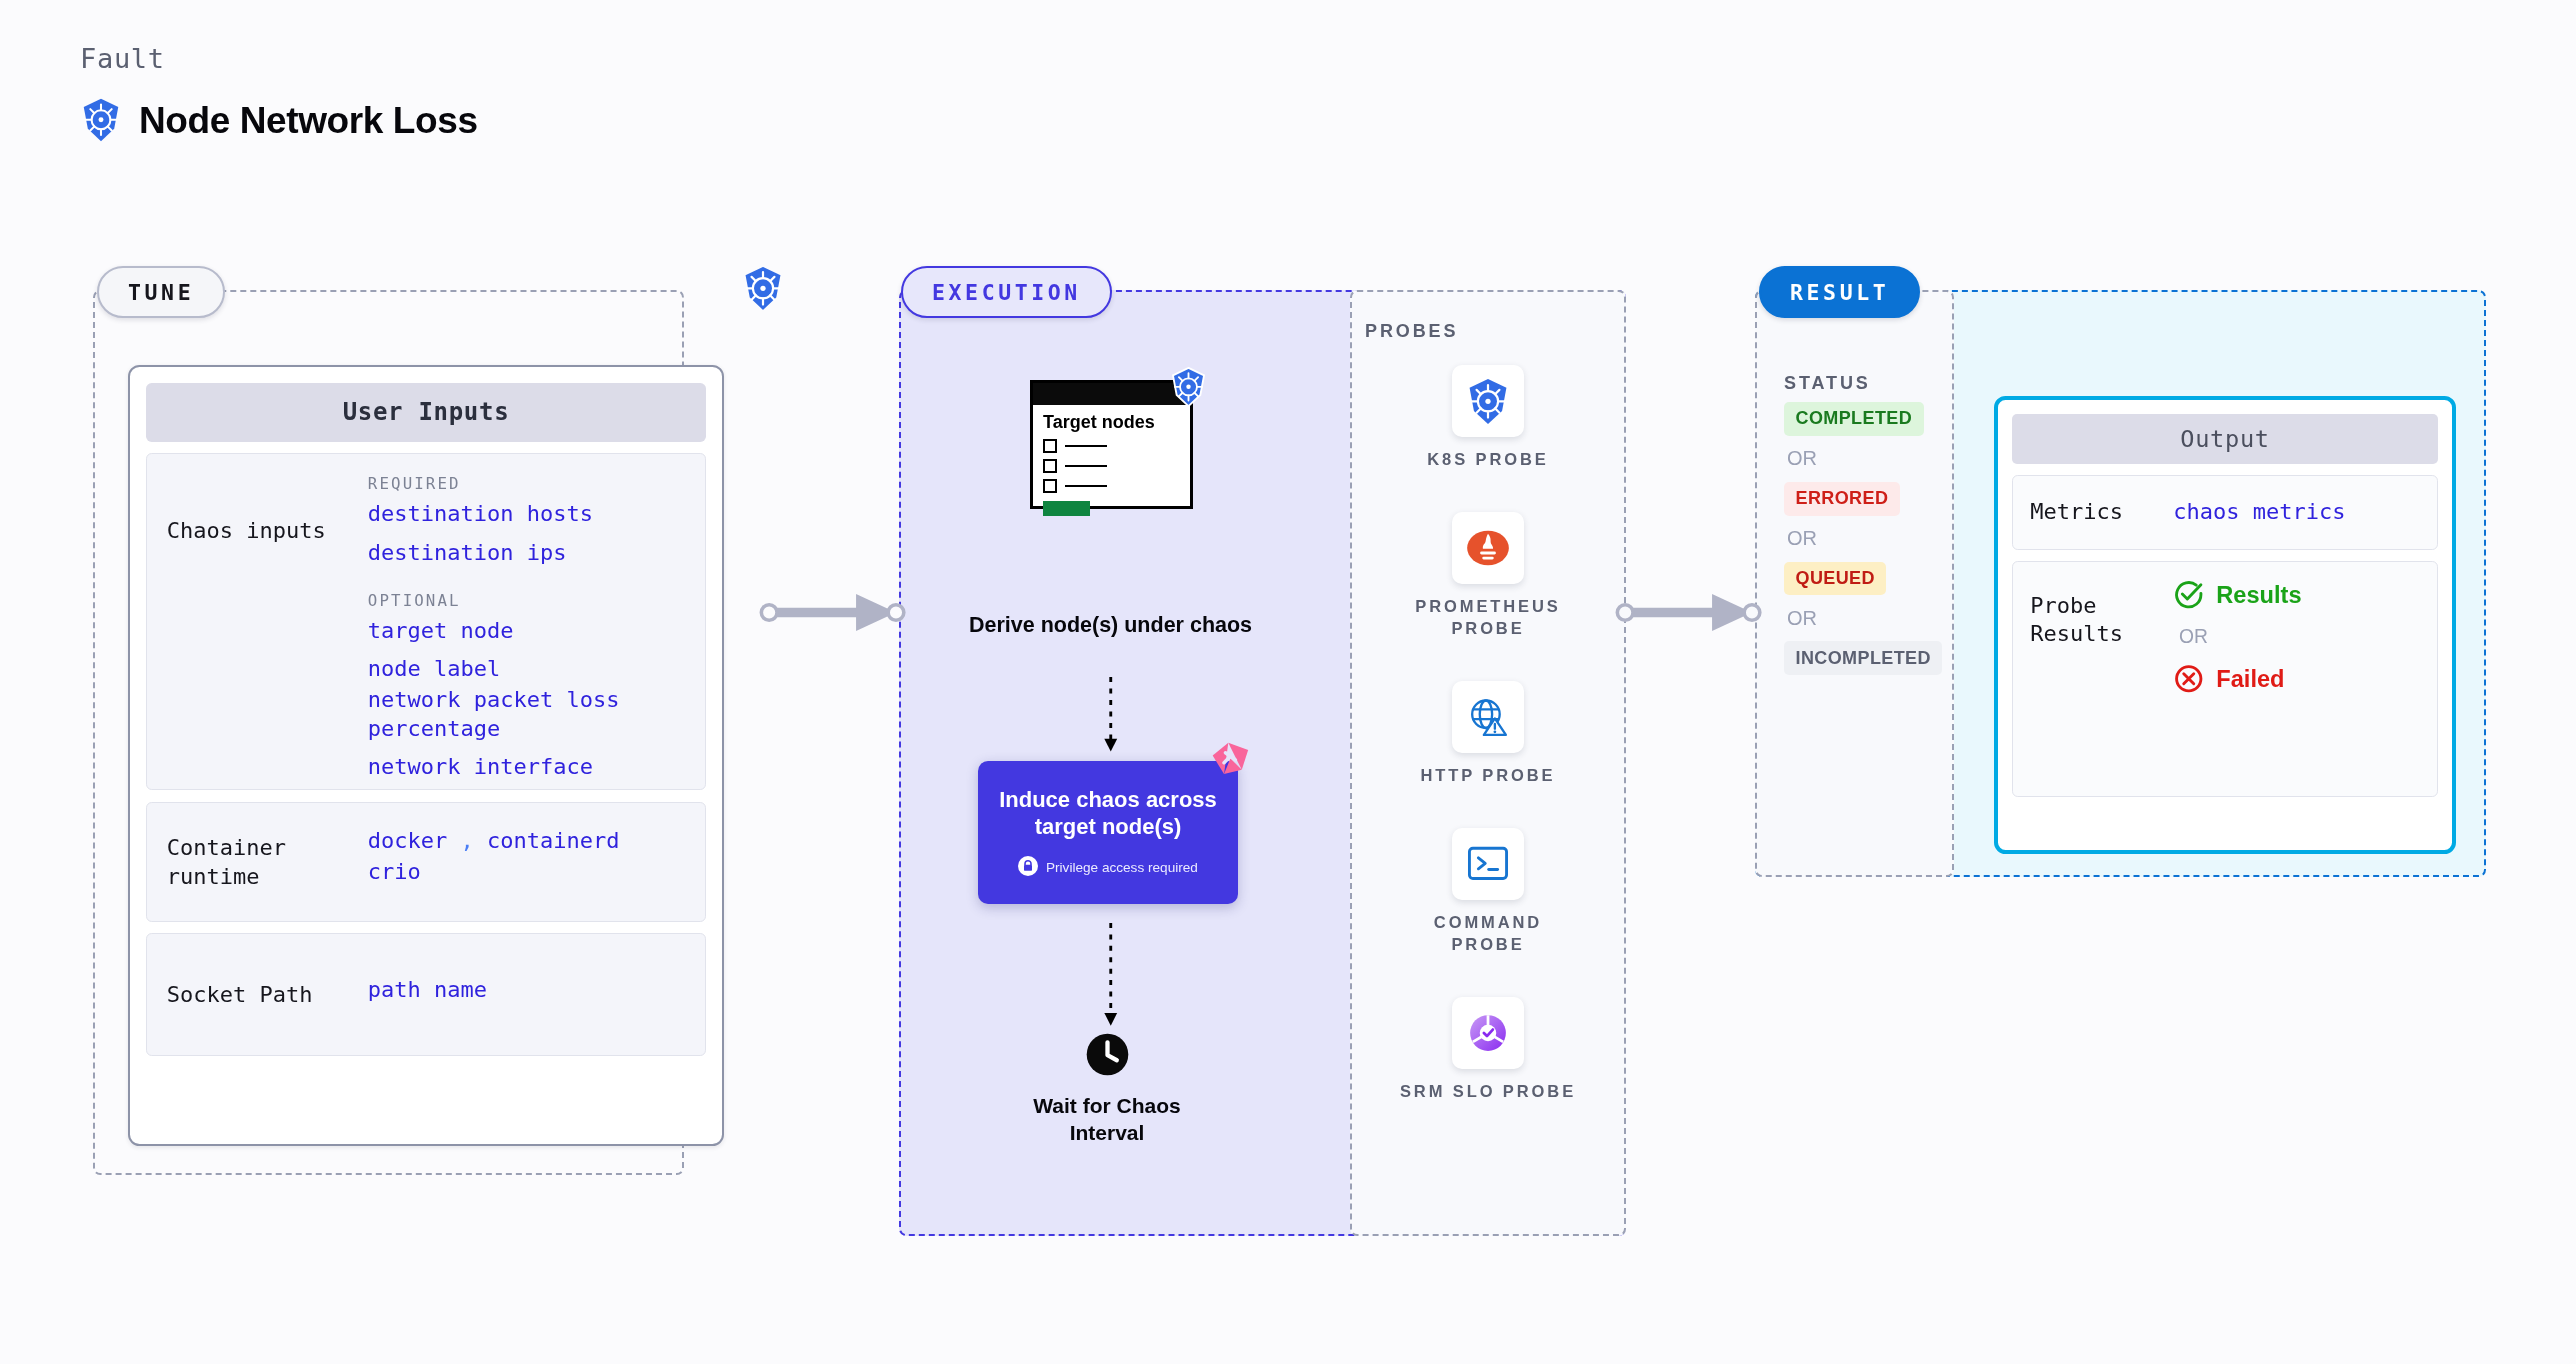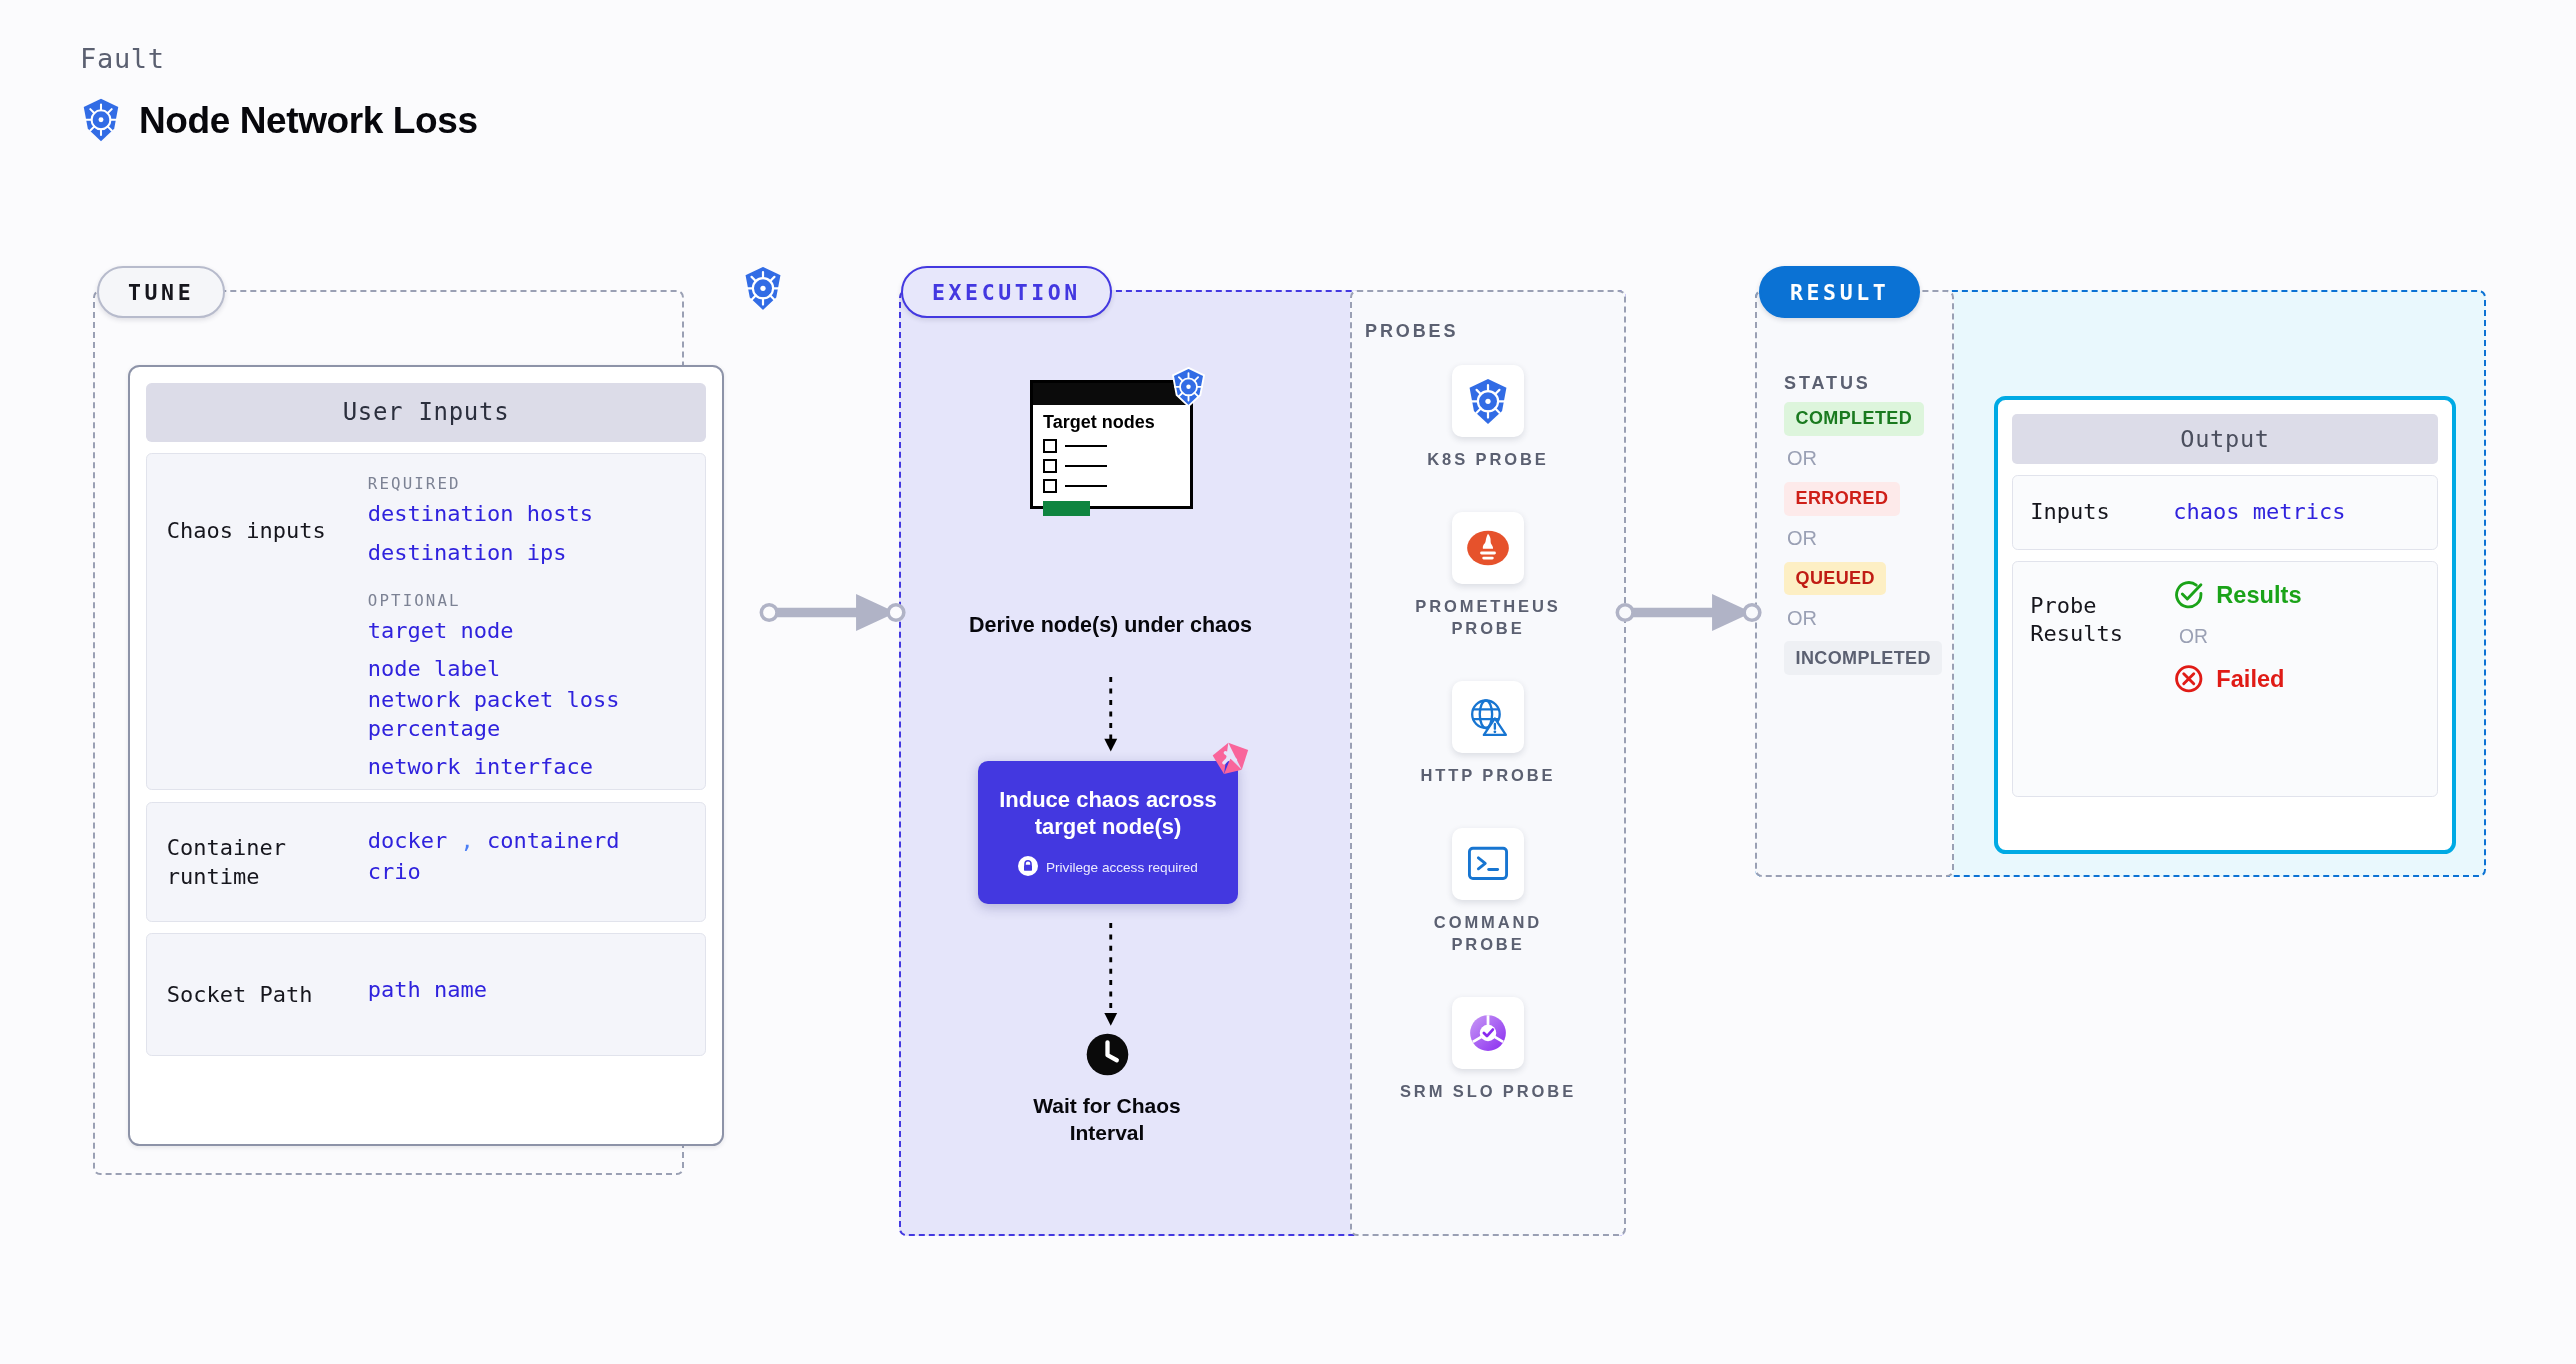--- a/index.html
+++ b/index.html
@@ -86,21 +86,21 @@
     background: #ffffff;
     border: 2.1px solid #8d93a8;
     border-radius: 11.5px;
     padding: 15.8px;
     box-shadow: 0 1.4px 4.3px rgba(30,34,60,.09);
   }
   #user-inputs-header {
     height: 59px; background: #dcdce8; border-radius: 5.7px;
     display: flex; align-items: center; justify-content: center;
     font-family: "DejaVu Sans Mono", monospace;
-    font-size: 24px; font-weight: normal; color: #2b2f3d; letter-spacing: 0.7px;
+    font-size: 24px; font-weight: bold; color: #2b2f3d; letter-spacing: 0.7px;
   }
   .input-block {
     margin-top: 11.5px;
     background: #f4f5fa;
     border: 1.4px solid #e1e3ec;
     border-radius: 5.7px;
     display: flex;
     padding: 20px 7.2px 20px 20px;
   }
   .blk-label {
@@ -504,21 +504,21 @@
   <div class="or-text">OR</div>
   <div><span class="status-badge" style="background:#fdefc4;color:#c01c14;">QUEUED</span></div>
   <div class="or-text">OR</div>
   <div><span class="status-badge" style="background:#eef0f4;color:#5b6071;">INCOMPLETED</span></div>
 </div>
 
 <div id="output-card">
   <div id="output-header">Output</div>
 
   <div class="out-block" id="metrics-block">
-    <div class="out-label">Inputs</div>
+    <div class="out-label">Metrics</div>
     <div class="val" style="margin:0;">chaos metrics</div>
   </div>
 
   <div class="out-block" id="probe-results-block">
     <div class="out-label">Probe Results</div>
     <div>
       <div class="res-row">
         <span>
           <svg width="31.5" height="31.5" viewBox="0 0 44 44">
             <path d="M39 20 v2 a17 17 0 1 1 -6.5 -13.4" fill="none" stroke="#1aa318" stroke-width="4" stroke-linecap="round"></path>

